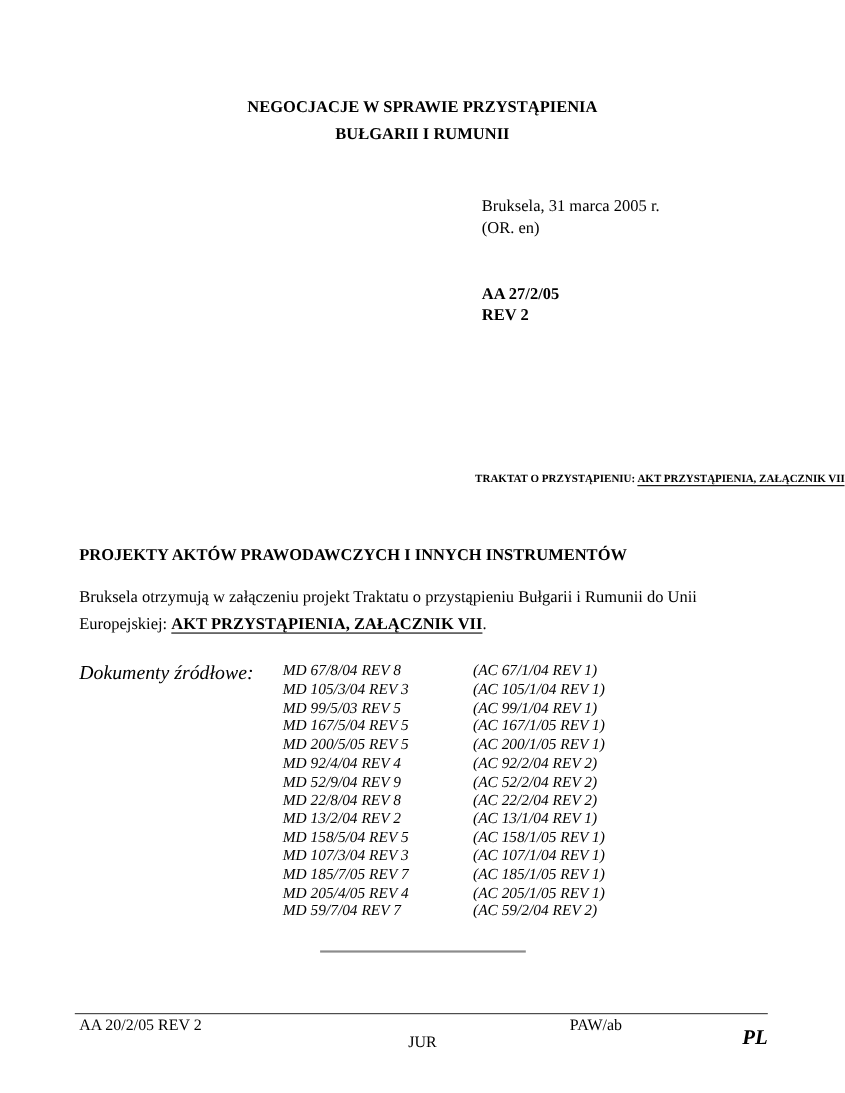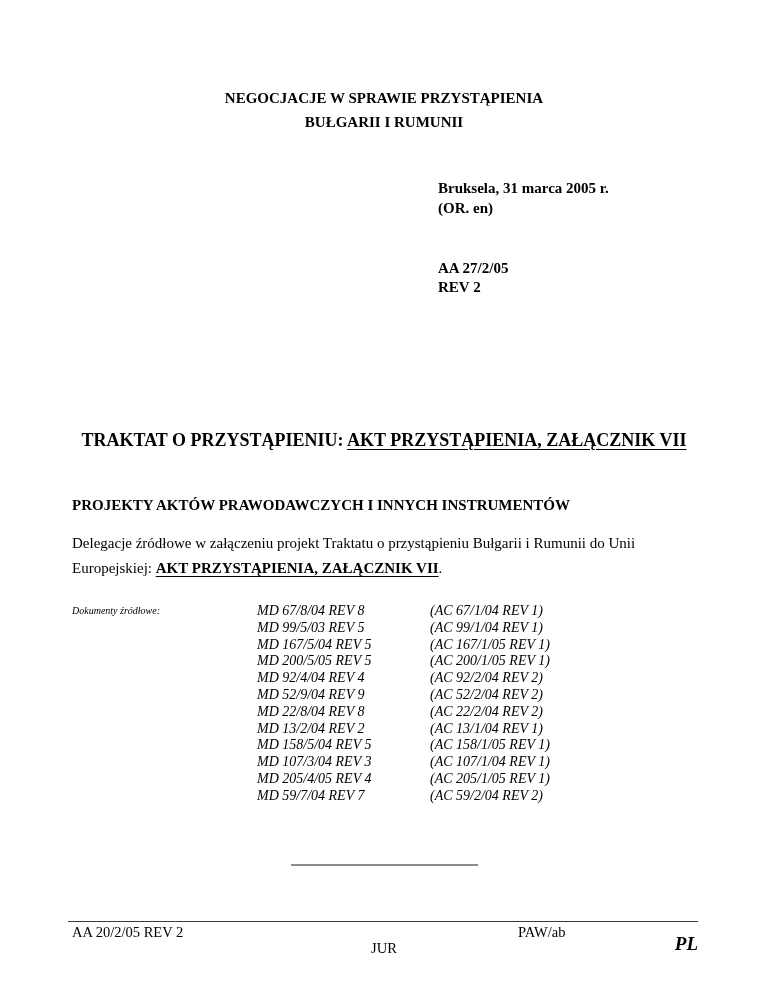--- a/index.html
+++ b/index.html
@@ -23,38 +23,38 @@
     left: 0;
     width: 768px;
     text-align: center;
     font-weight: bold;
     font-size: 15px;
     line-height: 24px;
   }
   .meta-block {
     top: 178px;
     left: 438px;
-    font-weight: bold;
+    font-weight: normal;
     font-size: 15px;
     line-height: 20px;
   }
   .docnum-block {
     top: 259px;
     left: 438px;
     font-weight: bold;
     font-size: 15px;
     line-height: 19px;
   }
   .treaty-heading {
     top: 430px;
     left: 0;
     width: 768px;
-    text-align: center;
+    text-align: right;
     font-weight: bold;
-    font-size: 18px;
+    font-size: 10px;
   }
   .treaty-heading .u,
   .para .u {
     text-decoration: underline;
     text-underline-offset: 3px;
   }
   .section-heading {
     top: 497px;
     left: 72px;
     font-weight: bold;
@@ -66,21 +66,21 @@
     width: 634px;
     font-size: 15px;
     line-height: 25px;
   }
   .para .u { font-weight: bold; }
 
   .src-label {
     top: 603px;
     left: 72px;
     font-style: italic;
-    font-size: 10px;
+    font-size: 18px;
     line-height: 16.8px;
   }
   .src-table {
     top: 603px;
     left: 257px;
     font-style: italic;
     font-size: 14px;
     line-height: 16.8px;
   }
   .src-row { white-space: nowrap; }
@@ -149,37 +149,39 @@
     <div>REV 2</div>
   </div>
 
   <div class="abs treaty-heading">
     <span>TRAKTAT O PRZYSTĄPIENIU: </span><span class="u">AKT PRZYSTĄPIENIA, ZAŁĄCZNIK VII</span>
   </div>
 
   <div class="abs section-heading">PROJEKTY AKTÓW PRAWODAWCZYCH I INNYCH INSTRUMENTÓW</div>
 
   <div class="abs para">
-    <span>Delegacje źródłowe w załączeniu projekt Traktatu o przystąpieniu Bułgarii i Rumunii do Unii</span><br>
+    <span>Bruksela otrzymują w załączeniu projekt Traktatu o przystąpieniu Bułgarii i Rumunii do Unii</span><br>
     <span>Europejskiej: </span><span class="u">AKT PRZYSTĄPIENIA, ZAŁĄCZNIK VII</span><span>.</span>
   </div>
 
   <div class="abs src-label">Dokumenty źródłowe:</div>
 
   <div class="abs src-table">
     <div class="src-row"><span class="md">MD 67/8/04 REV 8</span><span class="ac">(AC 67/1/04 REV 1)</span></div>
+    <div class="src-row"><span class="md">MD 105/3/04 REV 3</span><span class="ac">(AC 105/1/04 REV 1)</span></div>
     <div class="src-row"><span class="md">MD 99/5/03 REV 5</span><span class="ac">(AC 99/1/04 REV 1)</span></div>
     <div class="src-row"><span class="md">MD 167/5/04 REV 5</span><span class="ac">(AC 167/1/05 REV 1)</span></div>
     <div class="src-row"><span class="md">MD 200/5/05 REV 5</span><span class="ac">(AC 200/1/05 REV 1)</span></div>
     <div class="src-row"><span class="md">MD 92/4/04 REV 4</span><span class="ac">(AC 92/2/04 REV 2)</span></div>
     <div class="src-row"><span class="md">MD 52/9/04 REV 9</span><span class="ac">(AC 52/2/04 REV 2)</span></div>
     <div class="src-row"><span class="md">MD 22/8/04 REV 8</span><span class="ac">(AC 22/2/04 REV 2)</span></div>
     <div class="src-row"><span class="md">MD 13/2/04 REV 2</span><span class="ac">(AC 13/1/04 REV 1)</span></div>
     <div class="src-row"><span class="md">MD 158/5/04 REV 5</span><span class="ac">(AC 158/1/05 REV 1)</span></div>
     <div class="src-row"><span class="md">MD 107/3/04 REV 3</span><span class="ac">(AC 107/1/04 REV 1)</span></div>
+    <div class="src-row"><span class="md">MD 185/7/05 REV 7</span><span class="ac">(AC 185/1/05 REV 1)</span></div>
     <div class="src-row"><span class="md">MD 205/4/05 REV 4</span><span class="ac">(AC 205/1/05 REV 1)</span></div>
     <div class="src-row"><span class="md">MD 59/7/04 REV 7</span><span class="ac">(AC 59/2/04 REV 2)</span></div>
   </div>
 
   <div class="abs divider"></div>
 
   <div class="abs footer-rule"></div>
   <div class="abs footer-docref">AA 20/2/05 REV 2</div>
   <div class="abs footer-initials">PAW/ab</div>
   <div class="abs footer-dept">JUR</div>

